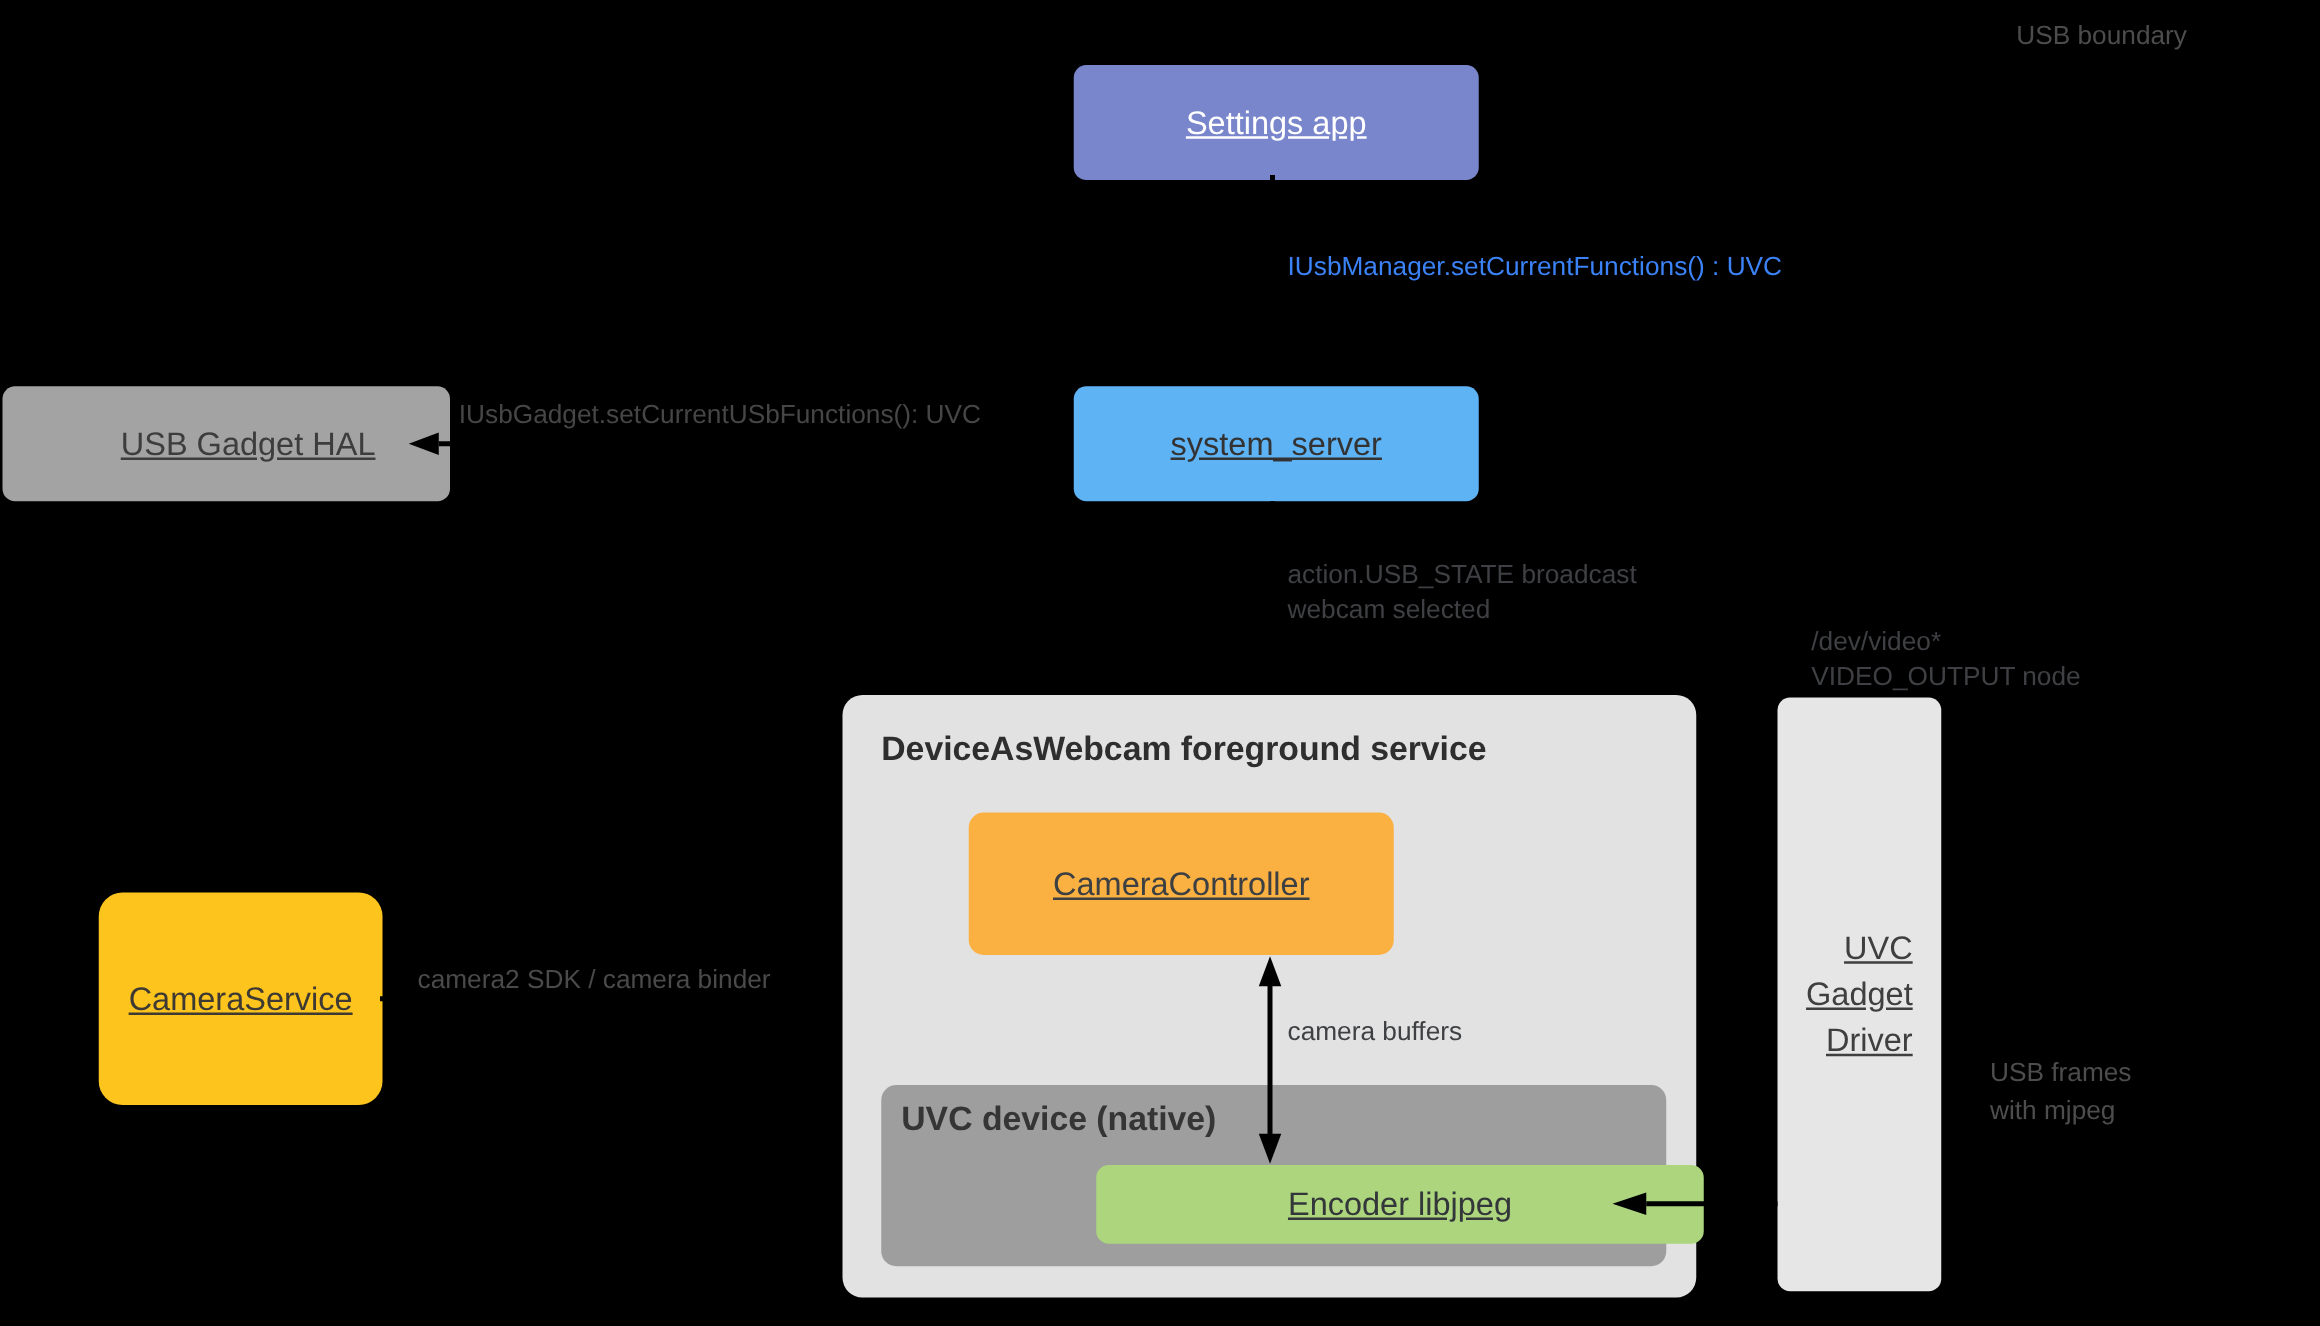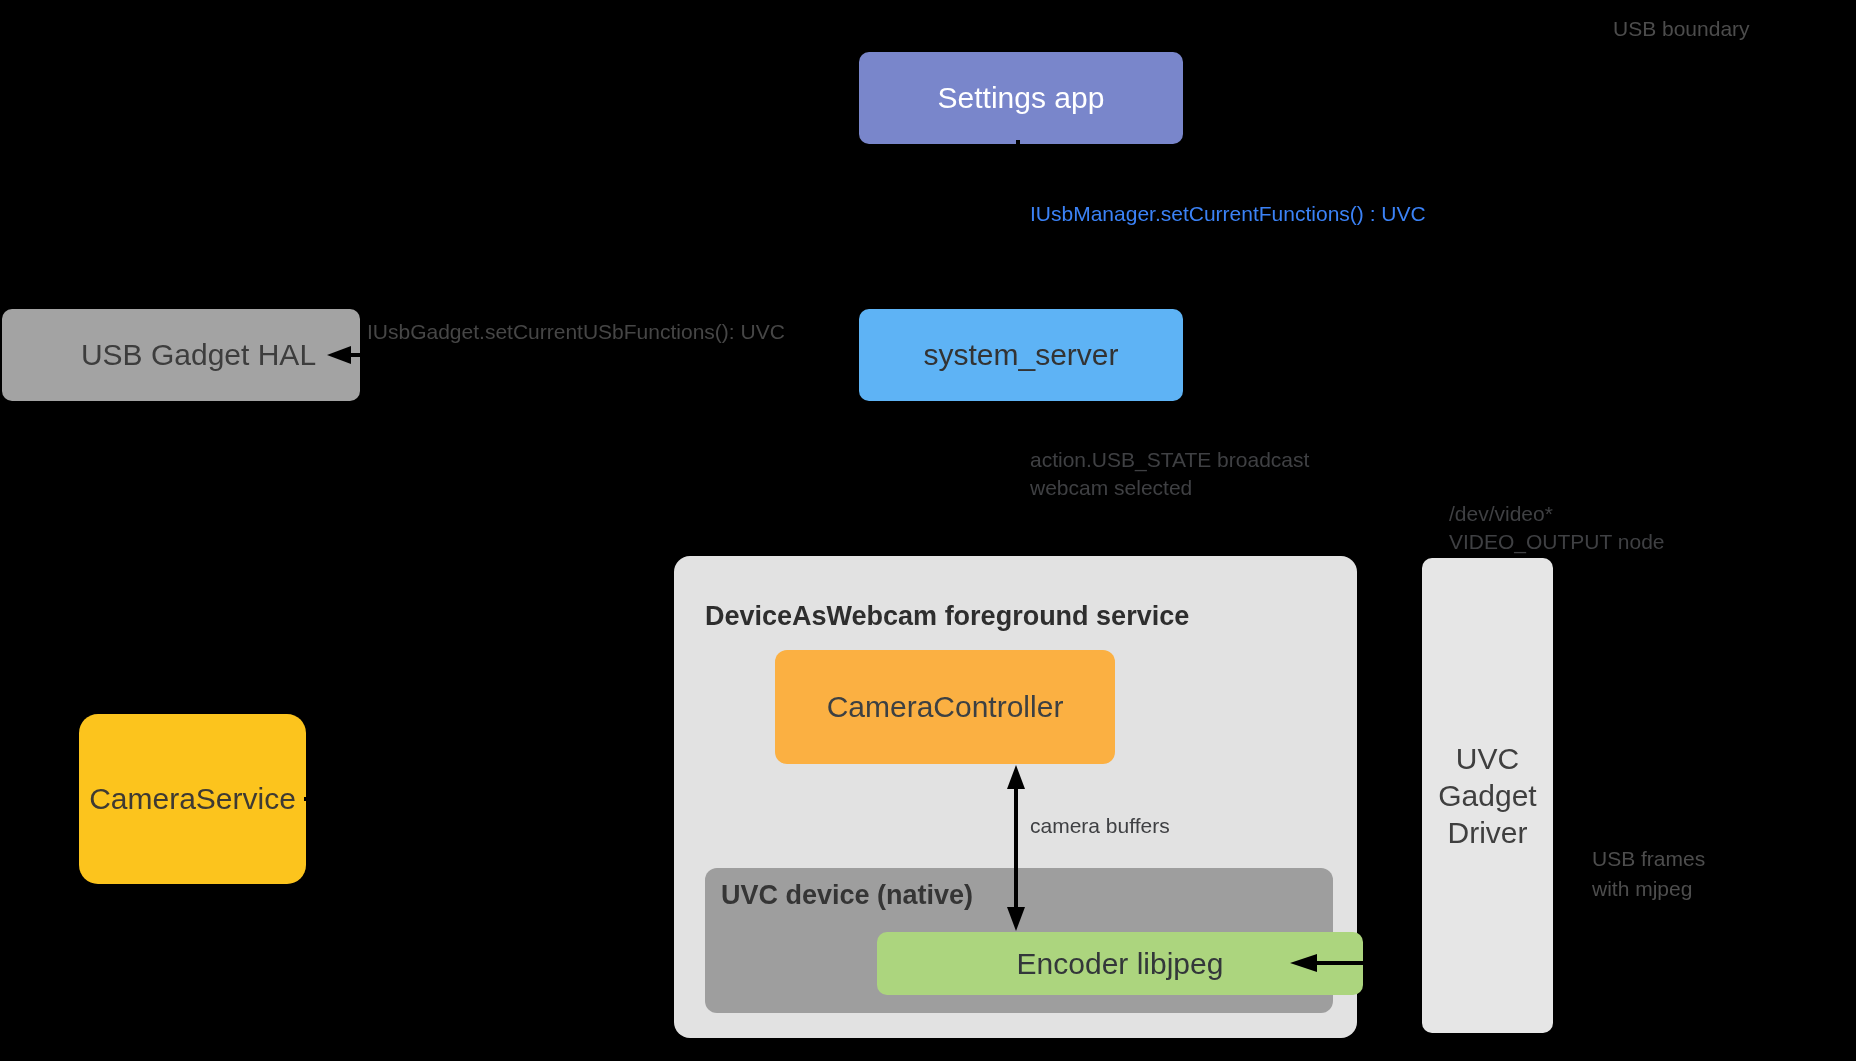--- a/index.html
+++ b/index.html
@@ -2,36 +2,36 @@
 <html><head>
 <meta charset="utf-8">
 <style>
   html,body{margin:0;padding:0;background:#000;}
   .stage{
     position:relative;width:1856px;height:1061px;background:#000;overflow:hidden;
     font-family:"Liberation Sans","DejaVu Sans",sans-serif;
   }
   .node{
     position:absolute;display:flex;align-items:center;justify-content:center;
-    border-radius:10px;font-size:30px;color:#3c4043;text-align:center;
+    border-radius:10px;font-size:26px;color:#3c4043;text-align:right;text-decoration:underline;
   }
   .annot{
     position:absolute;font-size:21px;line-height:28px;white-space:pre-line;color:#4a4a4a;
   }
   .container-box{position:absolute;border-radius:16px;}
   .container-header{position:absolute;font-size:27px;font-weight:700;color:#2e2e2e;white-space:nowrap;}
   svg.connectors{position:absolute;left:0;top:0;pointer-events:none;}
 </style>
 </head>
 <body>
 
 <div class="stage">
 
   <div class="container-box" style="left: 674px; top: 556px; width: 683px; height: 482px; background-color: rgb(226, 226, 226);"></div>
-  <div class="container-header" style="left:705px;top:584px;margin-top:17px;">DeviceAsWebcam foreground service</div>
+  <div class="container-header" style="left:705px;top:584px;">DeviceAsWebcam foreground service</div>
 
   <div class="container-box" style="left: 705px; top: 868px; width: 628px; height: 145px; border-radius: 12px; background-color: rgb(158, 158, 158);"></div>
   <div class="container-header" style="left:721px;top:880px;color:#353535;">UVC device (native)</div>
 
   <div class="node" style="left: 1422px; top: 558px; width: 131px; height: 475px; white-space: pre-line; line-height: 37px; color: rgb(63, 63, 63); background-color: rgb(230, 230, 230);">UVC
 Gadget
 Driver</div>
 
   <div class="node" style="left: 859px; top: 52px; width: 324px; height: 92px; color: rgb(255, 255, 255); font-weight: 500; background-color: rgb(121, 134, 203);">Settings app</div>
 
@@ -85,19 +85,20 @@
 
   <div class="annot" style="left:367px;top:318px;color:#464646;">IUsbGadget.setCurrentUSbFunctions(): UVC</div>
 
   <div class="annot" style="left:1030px;top:446px;color:#3f4043;">action.USB_STATE broadcast
 webcam selected</div>
 
   <div class="annot" style="left:1449px;top:500px;color:#3f4043;font-weight:500;">/dev/video*
 VIDEO_OUTPUT node</div>
 
 
+  <div class="annot" style="left:334px;top:770px;color:#4a4a4a;">camera2 SDK / camera binder</div>
 
   <div class="annot" style="left:1030px;top:812px;color:#3f4043;">camera buffers</div>
 
   <div class="annot" style="left:1592px;top:844px;color:#4d4d4d;line-height:30px;">USB frames
 with mjpeg</div>
 
 </div>
 
 </body></html>

